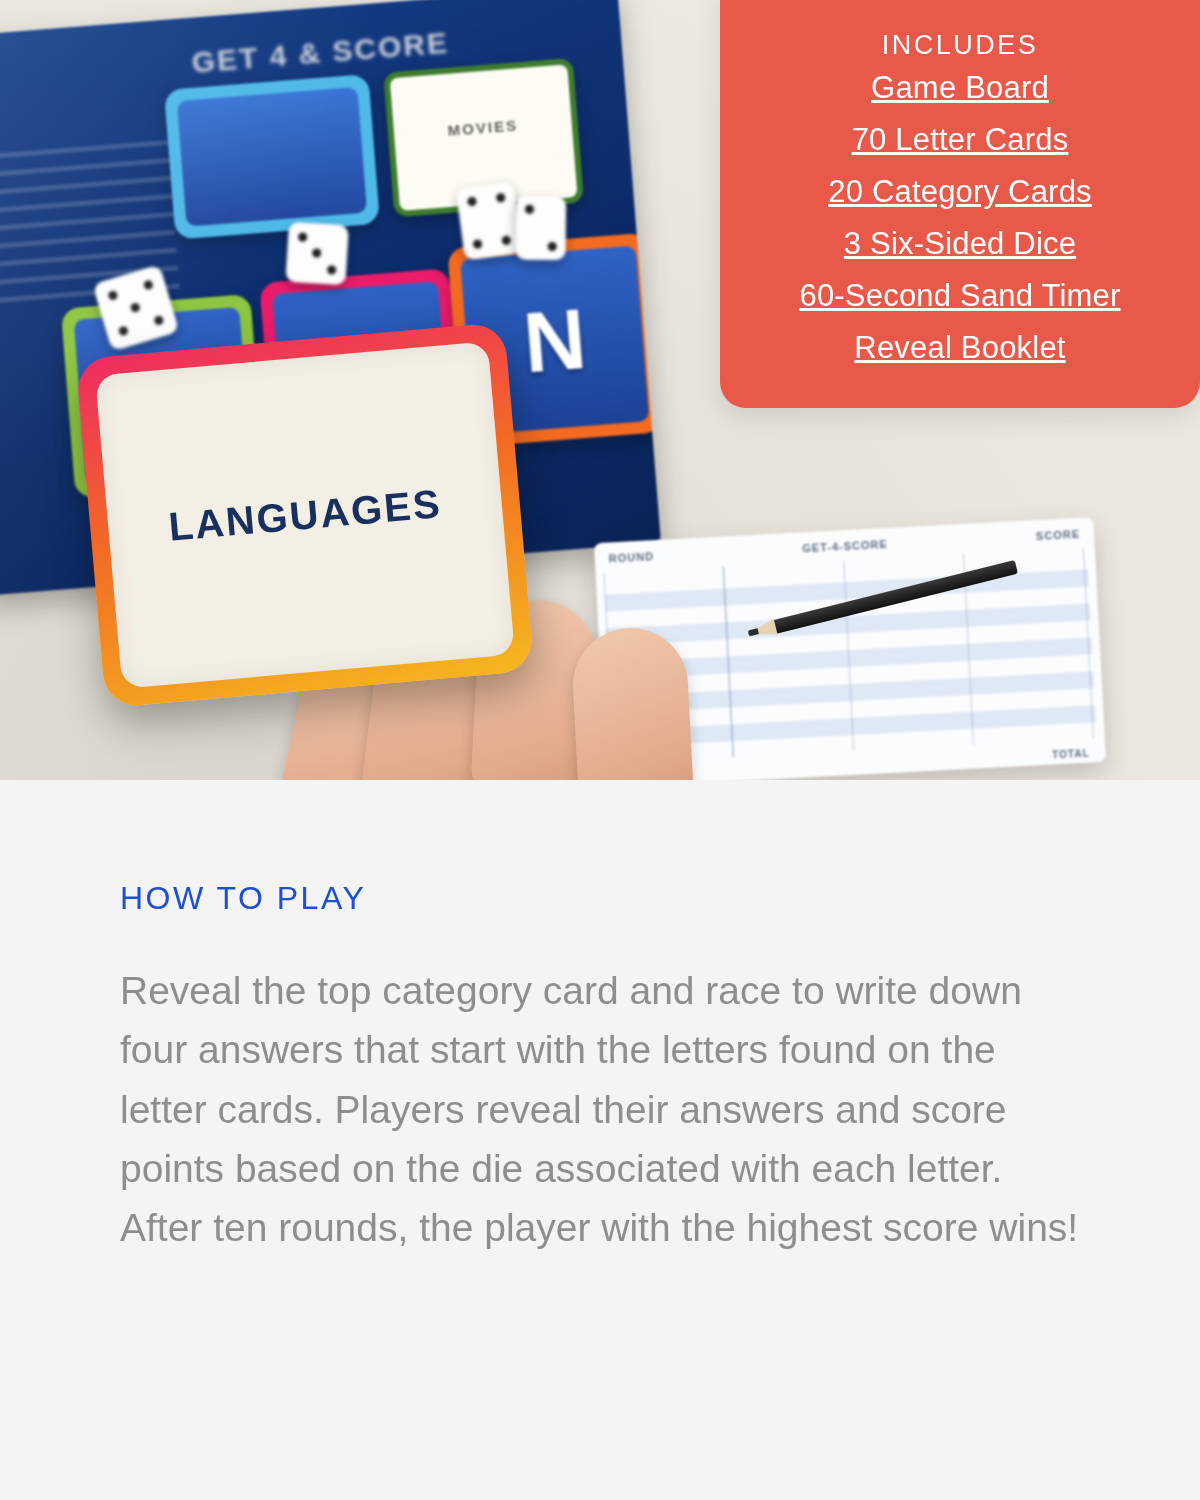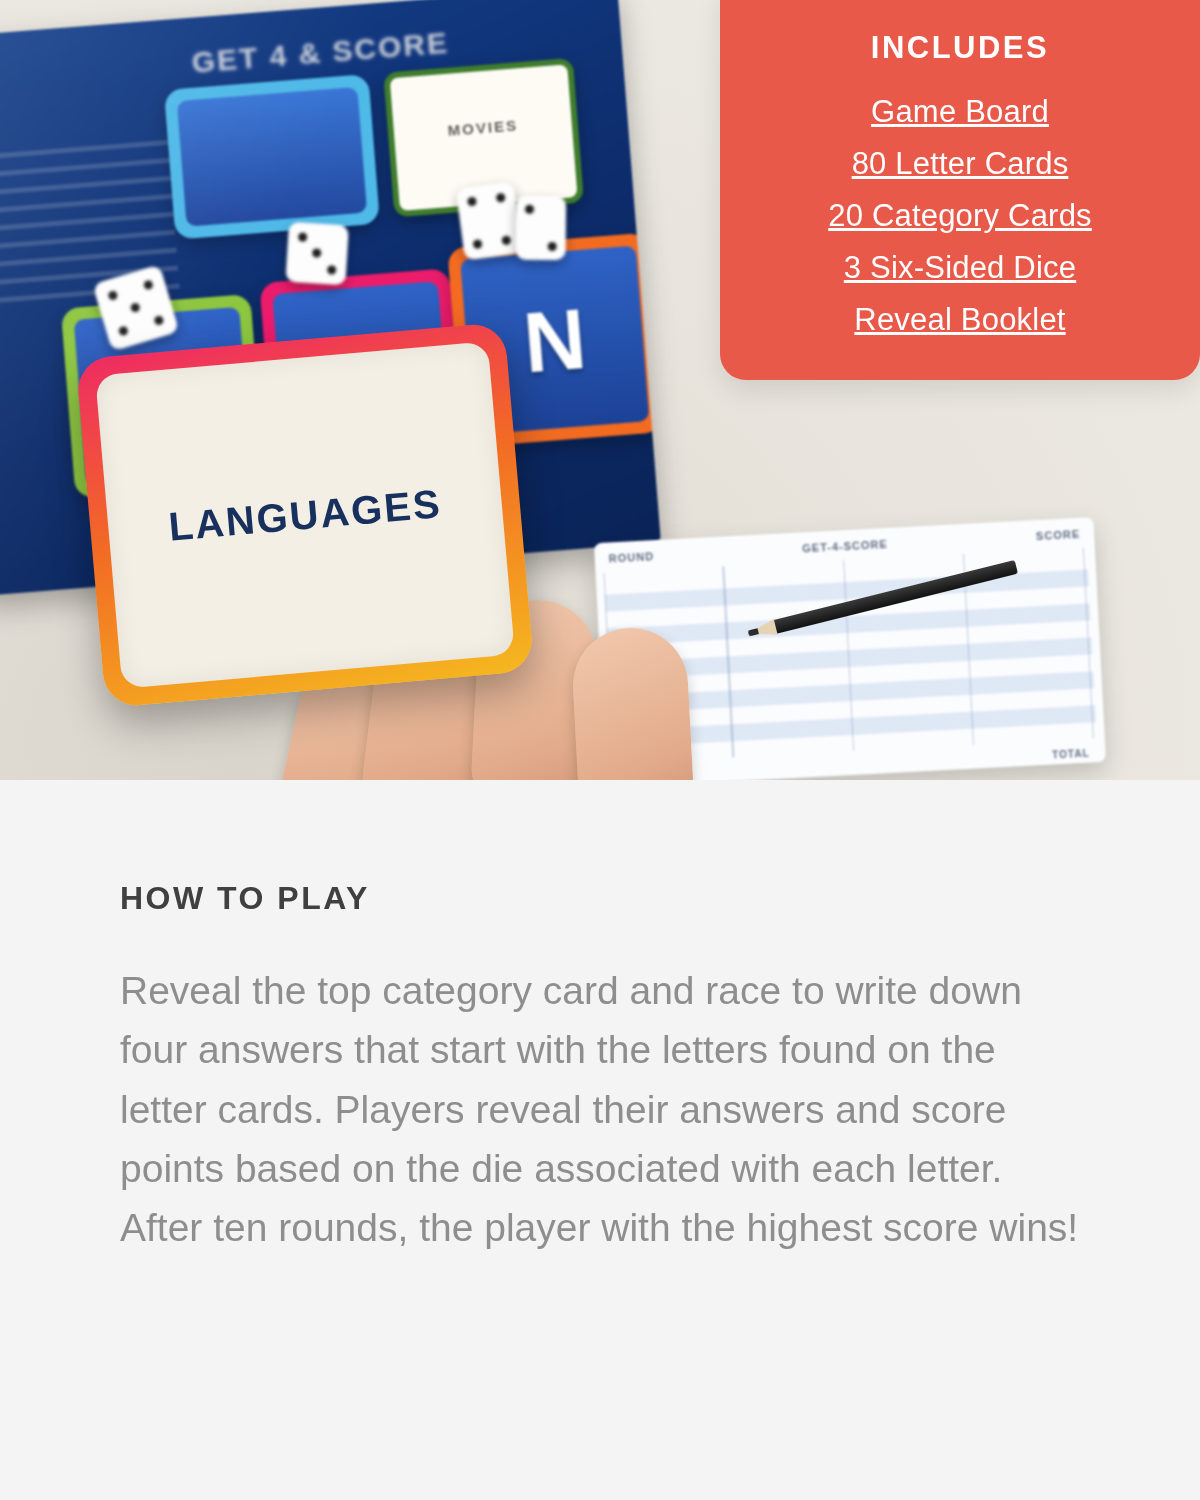--- a/index.html
+++ b/index.html
@@ -269,47 +269,47 @@
     width: 480px;
     background: #e8594a;
     border-bottom-left-radius: 26px;
     border-bottom-right-radius: 26px;
     padding: 44px 24px 34px 24px;
     text-align: center;
     color: #ffffff;
     box-shadow: 0 10px 26px rgba(0,0,0,0.10);
   }
   .includes h2 {
-    font-size: 31px;
-    font-weight: 700;
+    font-size: 27px;
+    font-weight: 400;
     letter-spacing: 2.5px;
-    margin-bottom: 20px;
+    margin-bottom: 1px;
   }
   .includes ul { list-style: none; text-decoration: underline; }
   .includes li {
     font-size: 31px;
     font-weight: 500;
     line-height: 1.68;
     letter-spacing: 0.2px;
   }
 
   
   .howto {
     position: absolute;
     left: 0; right: 0;
     top: 780px;
     bottom: 0;
     background: #f4f4f4;
     padding: 100px 120px 0 120px;
   }
   .howto h3 {
     font-size: 32px;
-    font-weight: 700;
+    font-weight: 400;
     letter-spacing: 2.5px;
-    color: #404040;
+    color: #1d4ed8;
     margin-bottom: 44px;
   }
   .howto p {
     font-size: 39px;
     line-height: 1.52;
     color: #8e8e8e;
     font-weight: 400;
     max-width: 990px;
   }
   .edge-left, .edge-right {
@@ -402,23 +402,24 @@
     <div class="cat-card">
       <div class="face">
         <span>LANGUAGES</span>
       </div>
     </div>
 
     <div class="includes">
       <h2>INCLUDES</h2>
       <ul>
         <li>Game Board</li>
-        <li>80 Letter Cards</li>
+        <li>70 Letter Cards</li>
         <li>20 Category Cards</li>
         <li>3 Six-Sided Dice</li>
+        <li>60-Second Sand Timer</li>
         <li>Reveal Booklet</li>
       </ul>
     </div>
   </div>
 
   <div class="edge-left"></div>
   <div class="edge-right"></div>
   <div class="howto">
     <h3>HOW TO PLAY</h3>
     <p>Reveal the top category card and race to write down four answers that start with the letters found on the letter cards. Players reveal their answers and score points based on the die associated with each letter. After ten rounds, the player with the highest score wins!</p>

